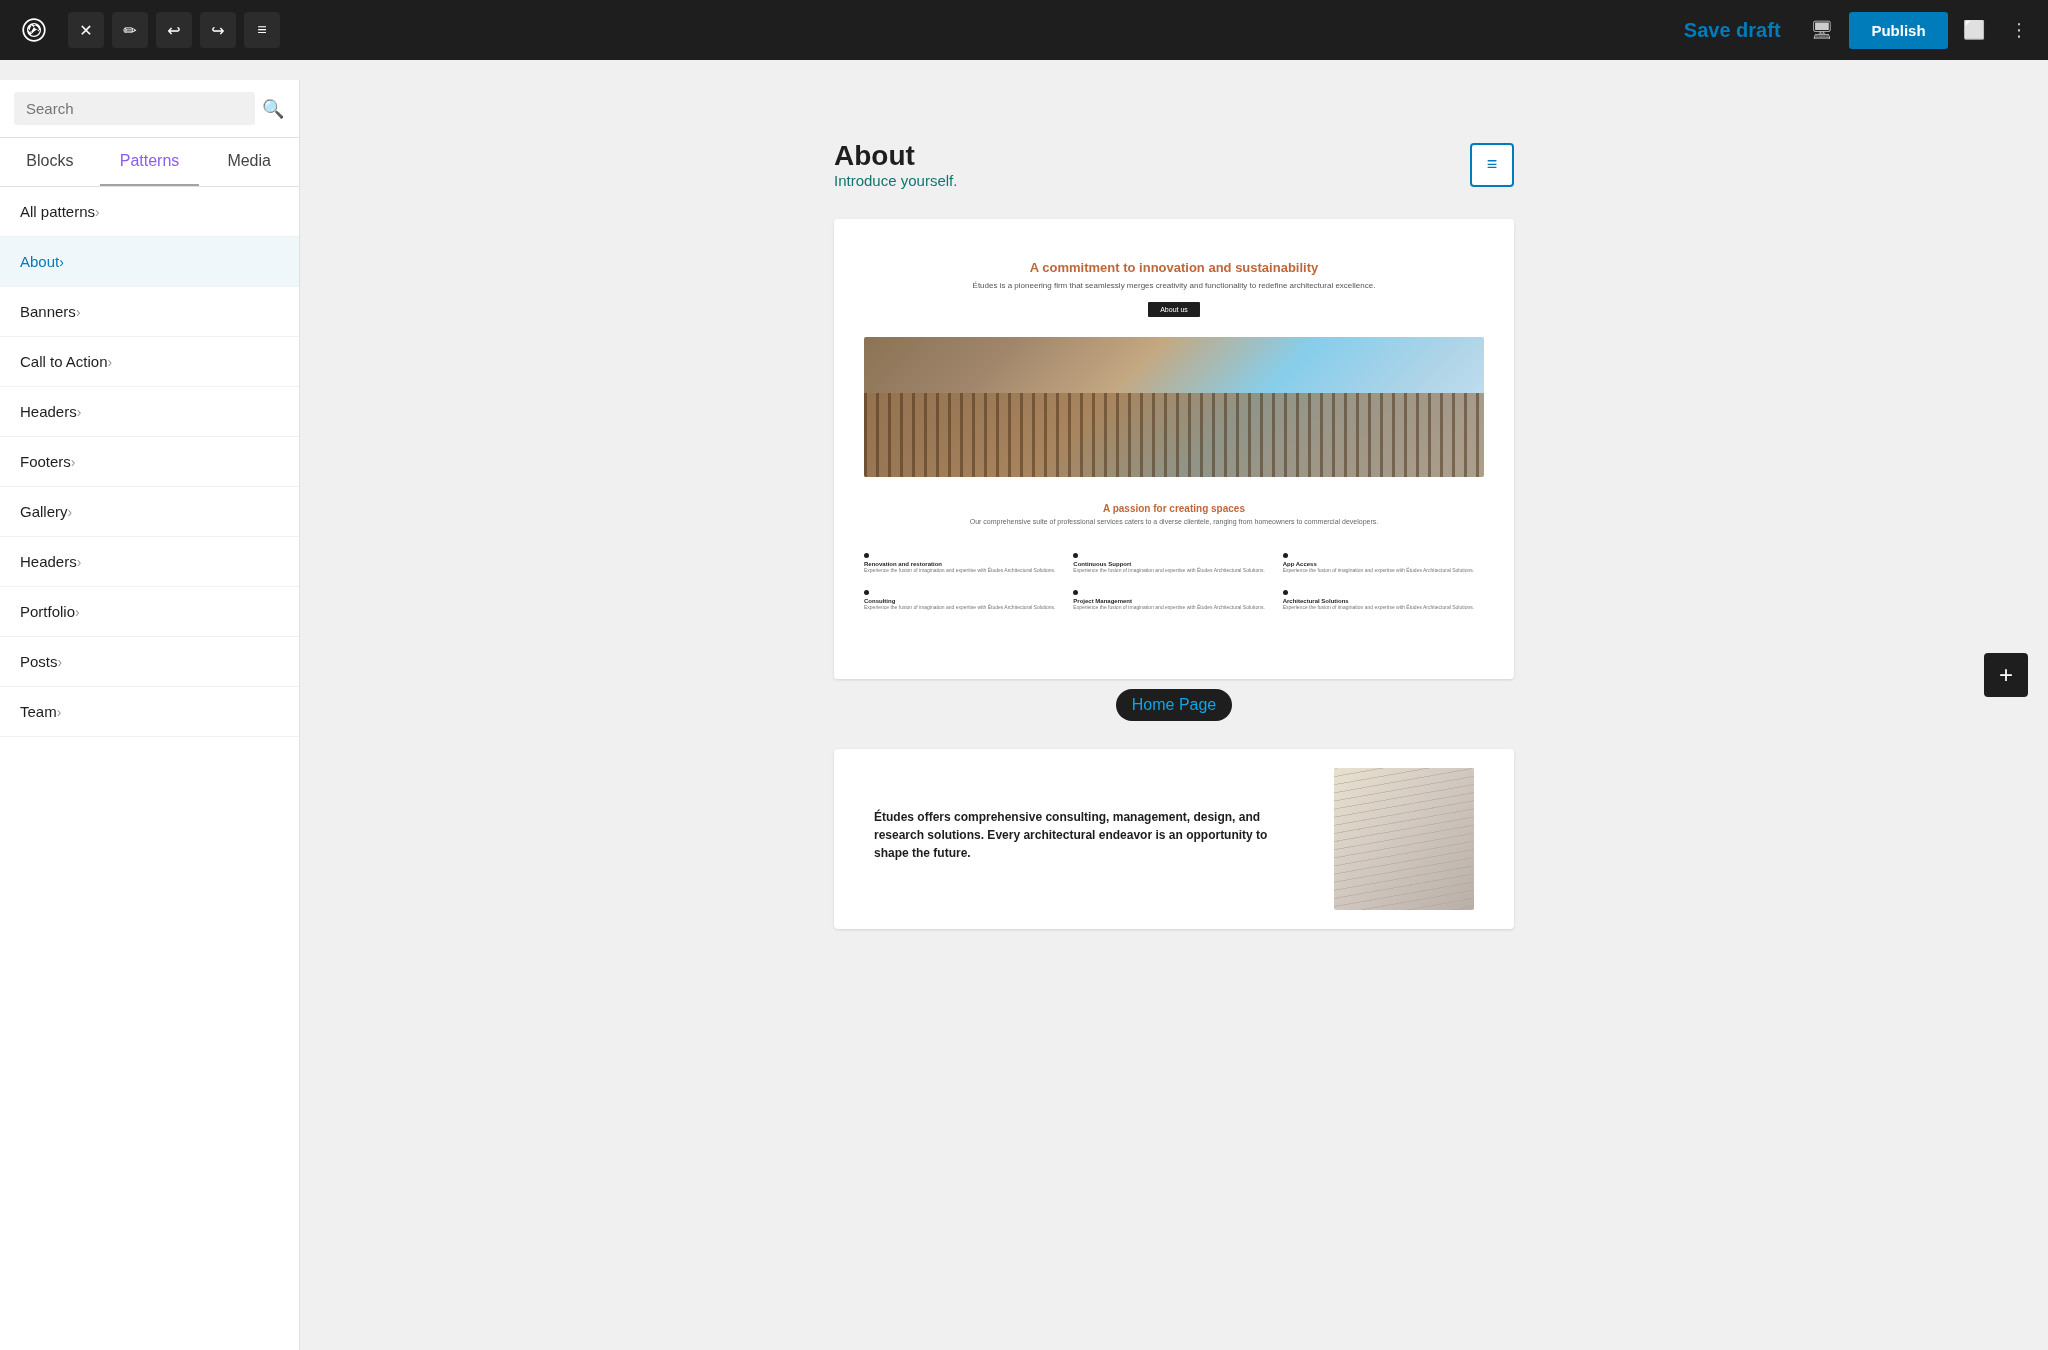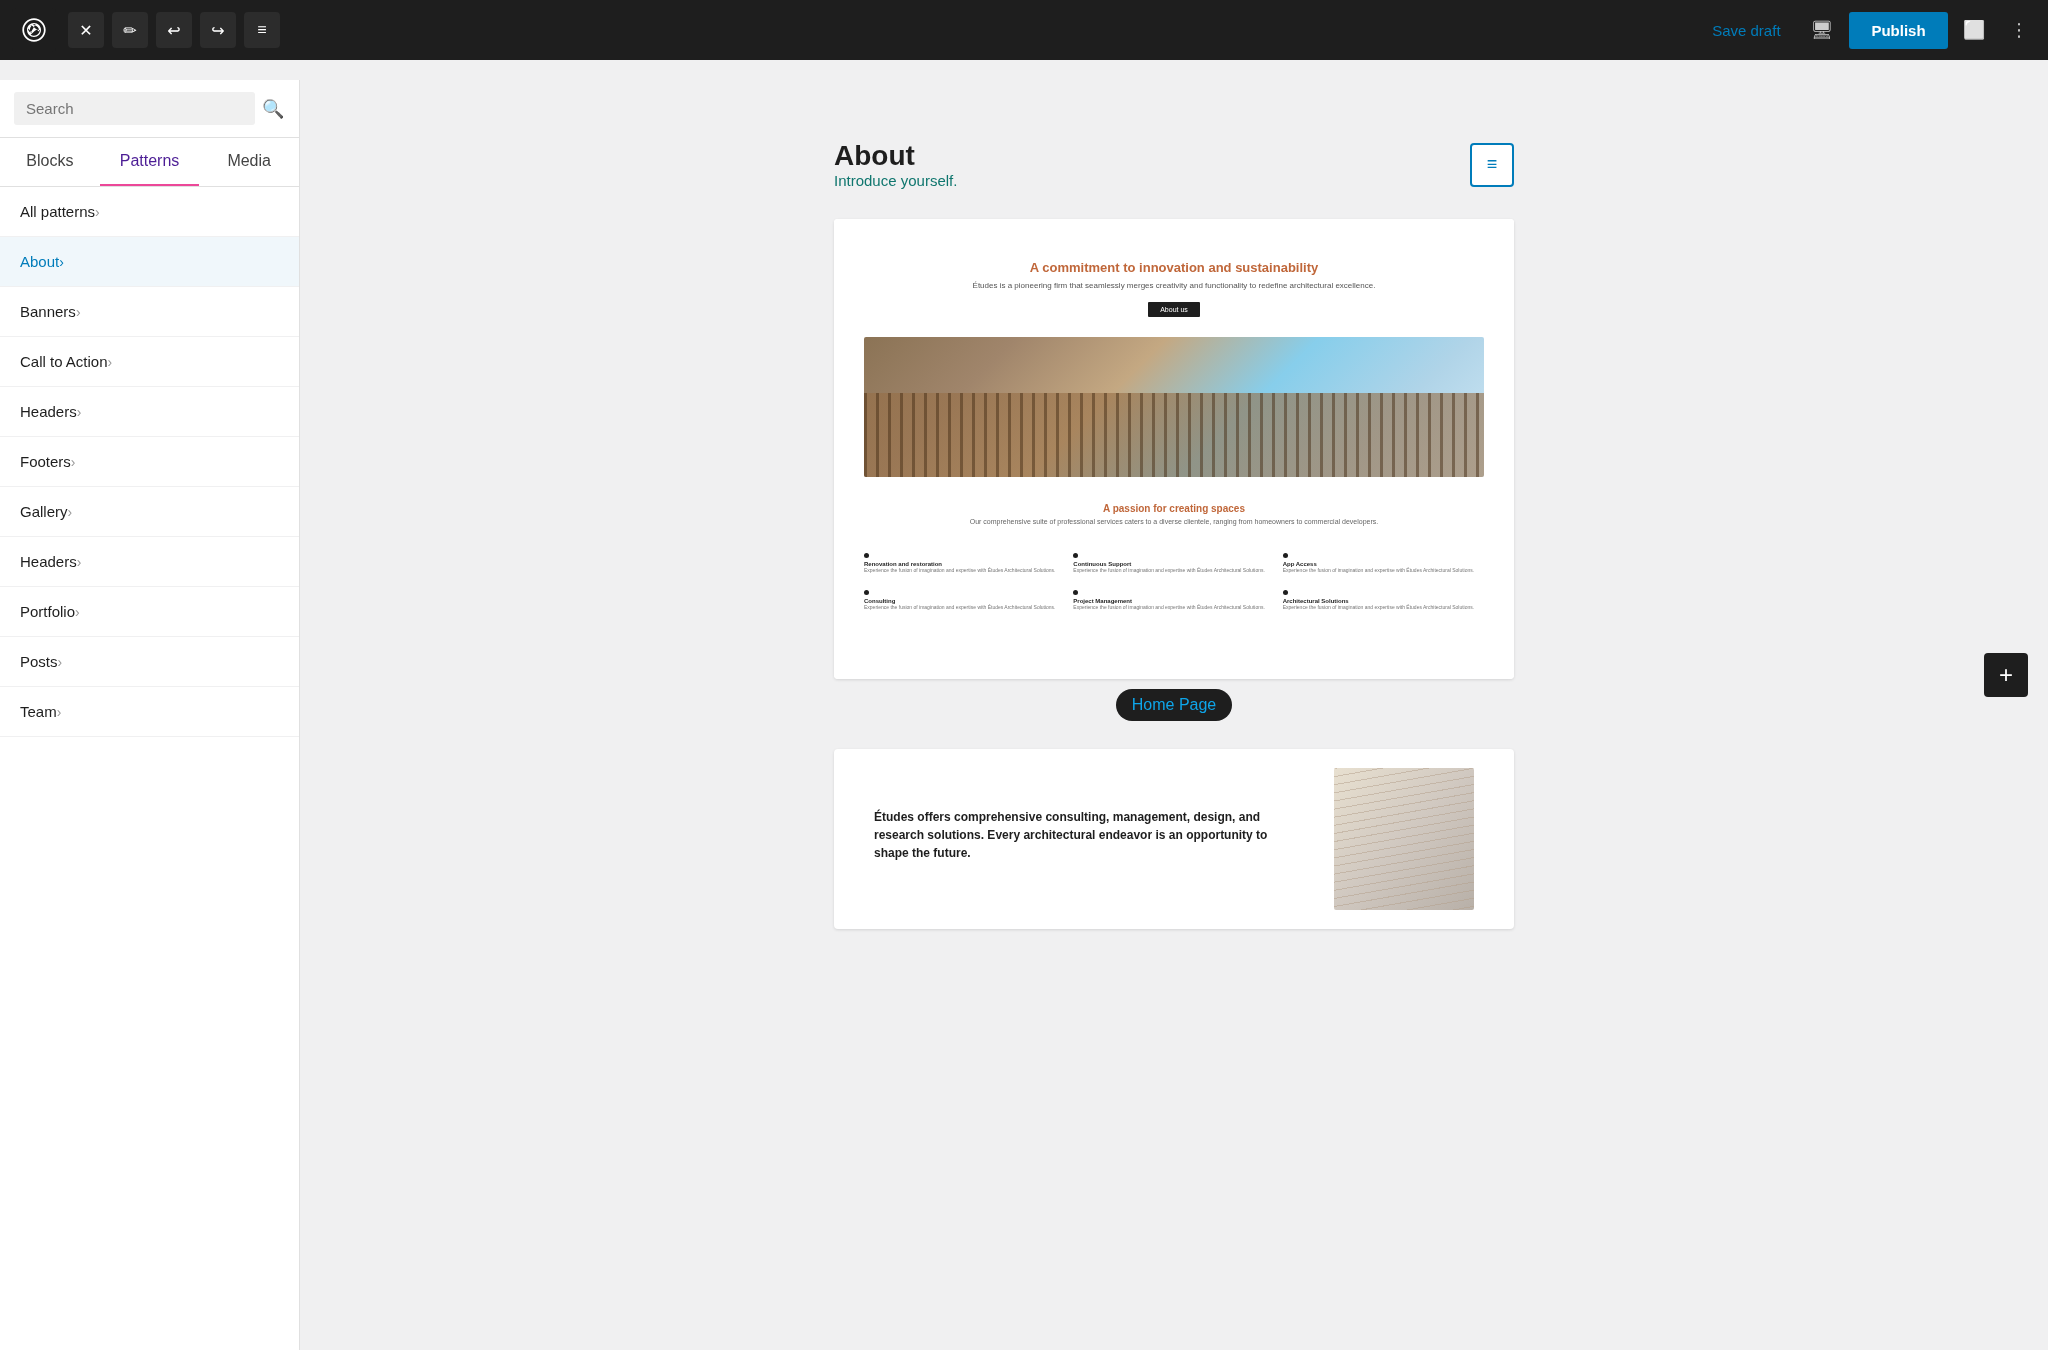--- a/index.html
+++ b/index.html
@@ -33,22 +33,22 @@
       cursor: pointer;
       display: flex; align-items: center; justify-content: center;
       color: #fff;
       font-size: 16px;
     }
     .toolbar-spacer { flex: 1; }
     .save-draft-btn {
       background: transparent;
       border: none;
       color: #007cba;
-      font-size: 15px;
-      font-weight: 400;
+      font-size: 20px;
+      font-weight: 700;
       cursor: pointer;
       padding: 8px 14px;
     }
     .publish-btn {
       background: #007cba;
       border: none;
       color: #fff;
       font-size: 15px;
       font-weight: 600;
       cursor: pointer;
@@ -115,22 +115,22 @@
       font-weight: 500;
       cursor: pointer;
       color: #444;
       border-bottom: 2px solid transparent;
       background: none;
       border-top: none;
       border-left: none;
       border-right: none;
     }
     .tab.active {
-      color: #4c1d95;
-      border-bottom: 2px solid #ec4899;
+      color: #8b5cf6;
+      border-bottom: 2px solid #a3a3a3;
     }
 
     
     .nav-list {
       overflow-y: auto;
       flex: 1;
     }
     .nav-item {
       display: flex;
       align-items: center;

